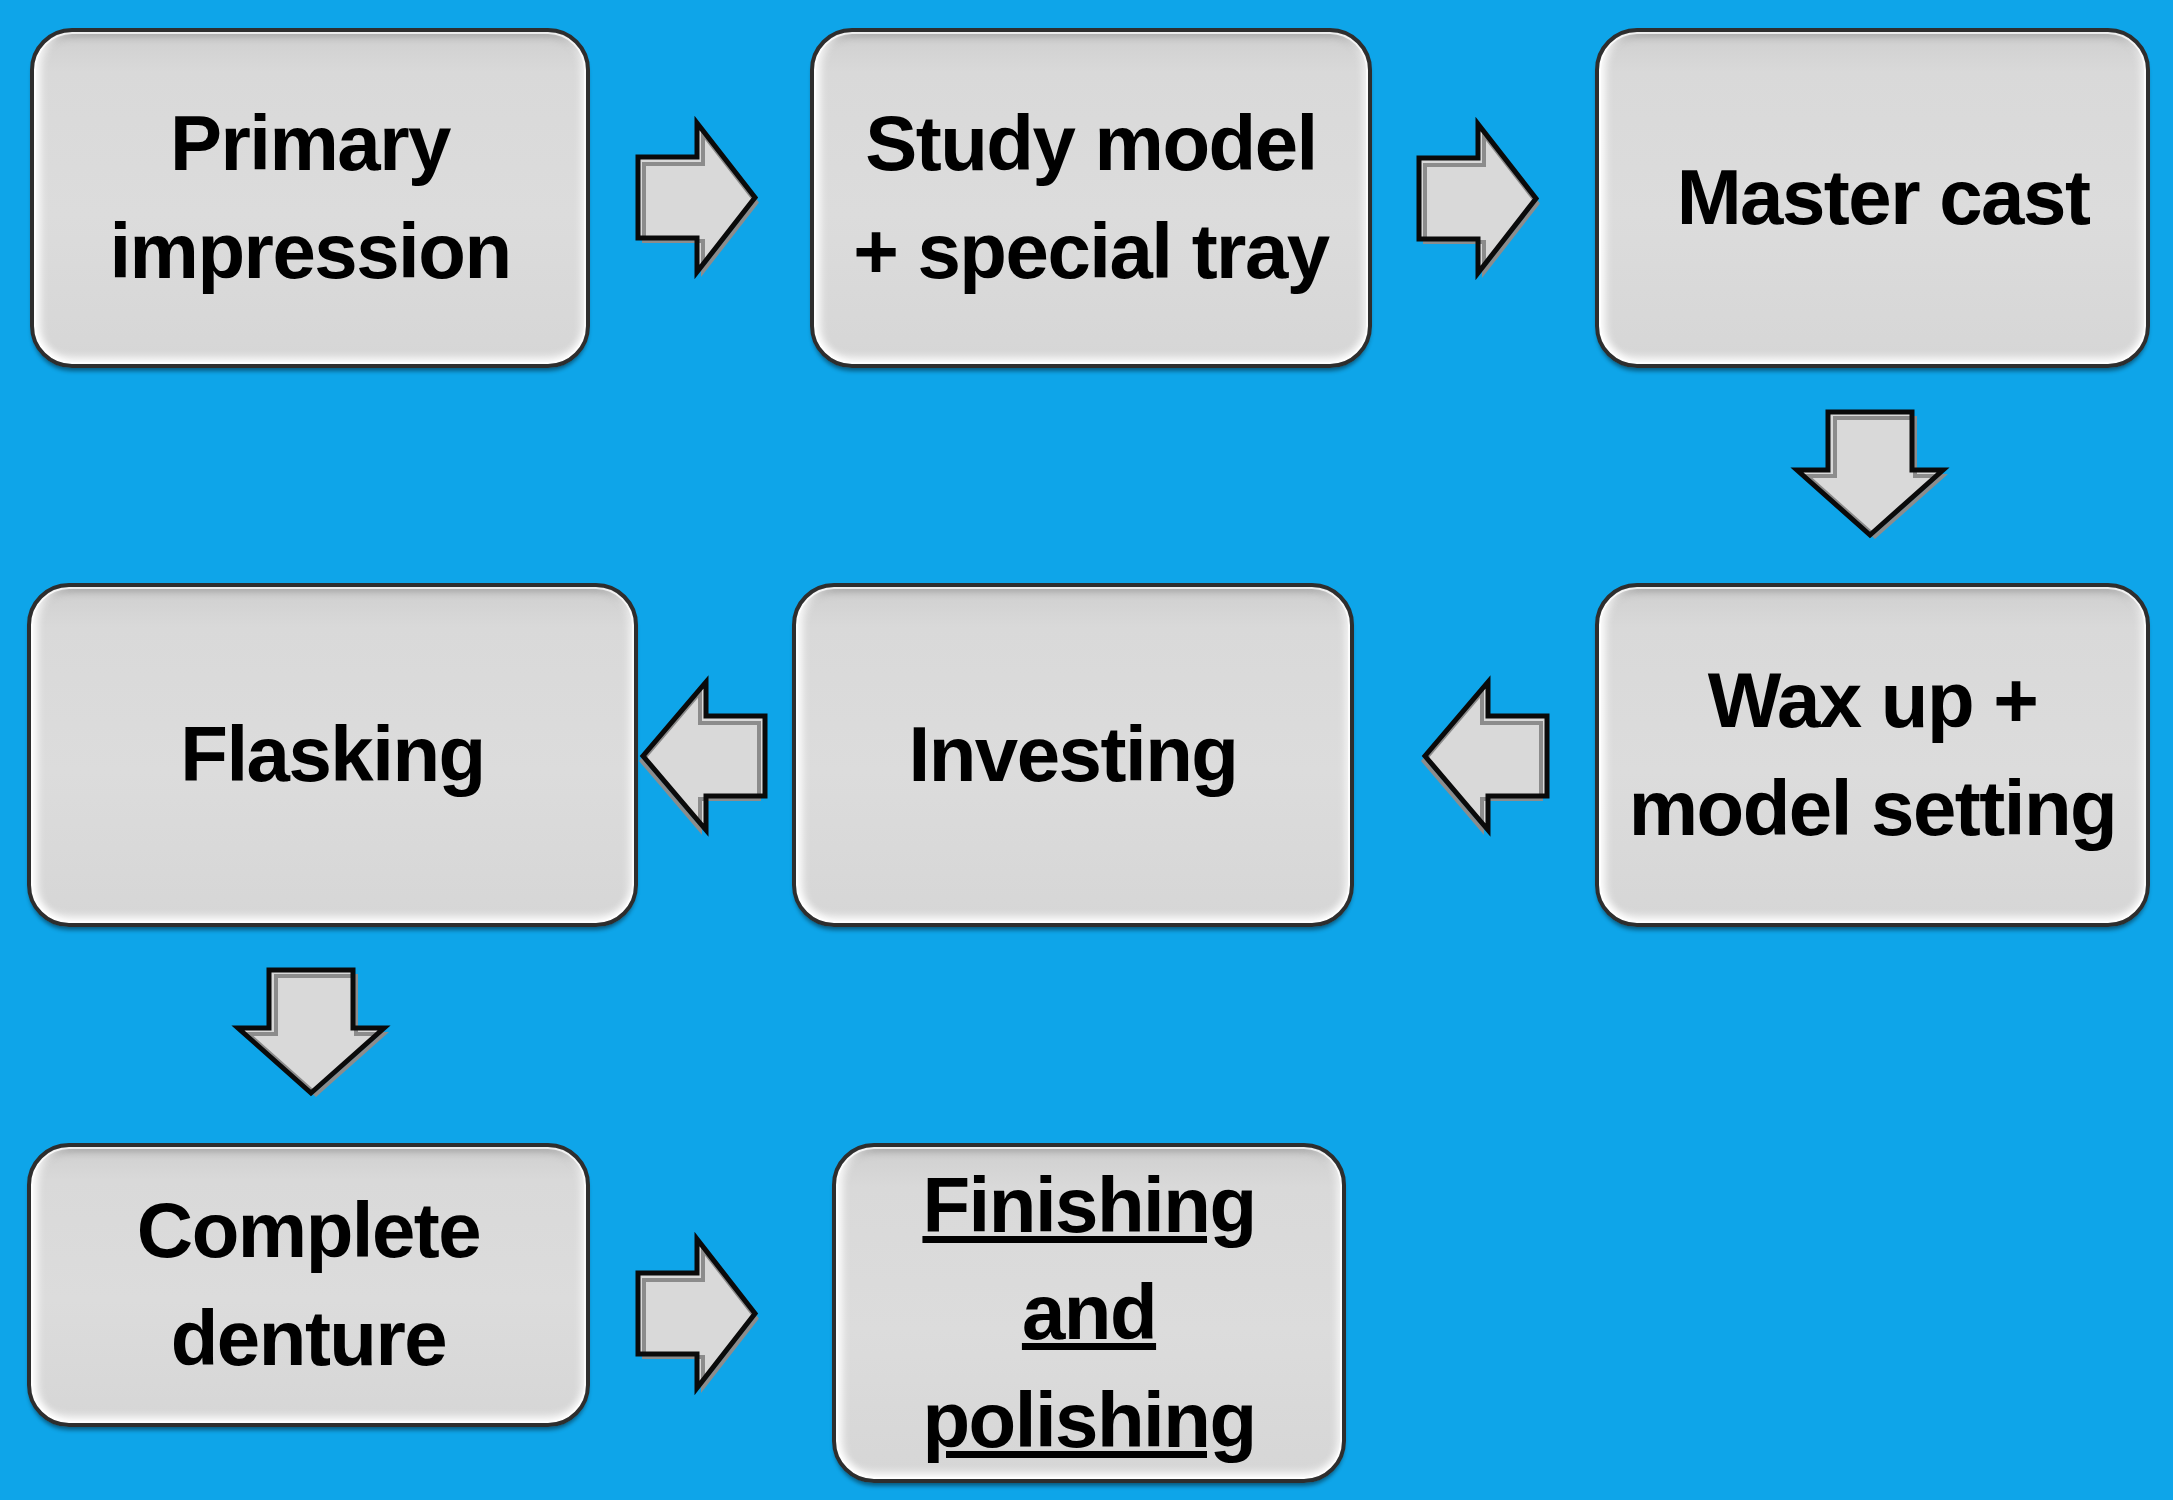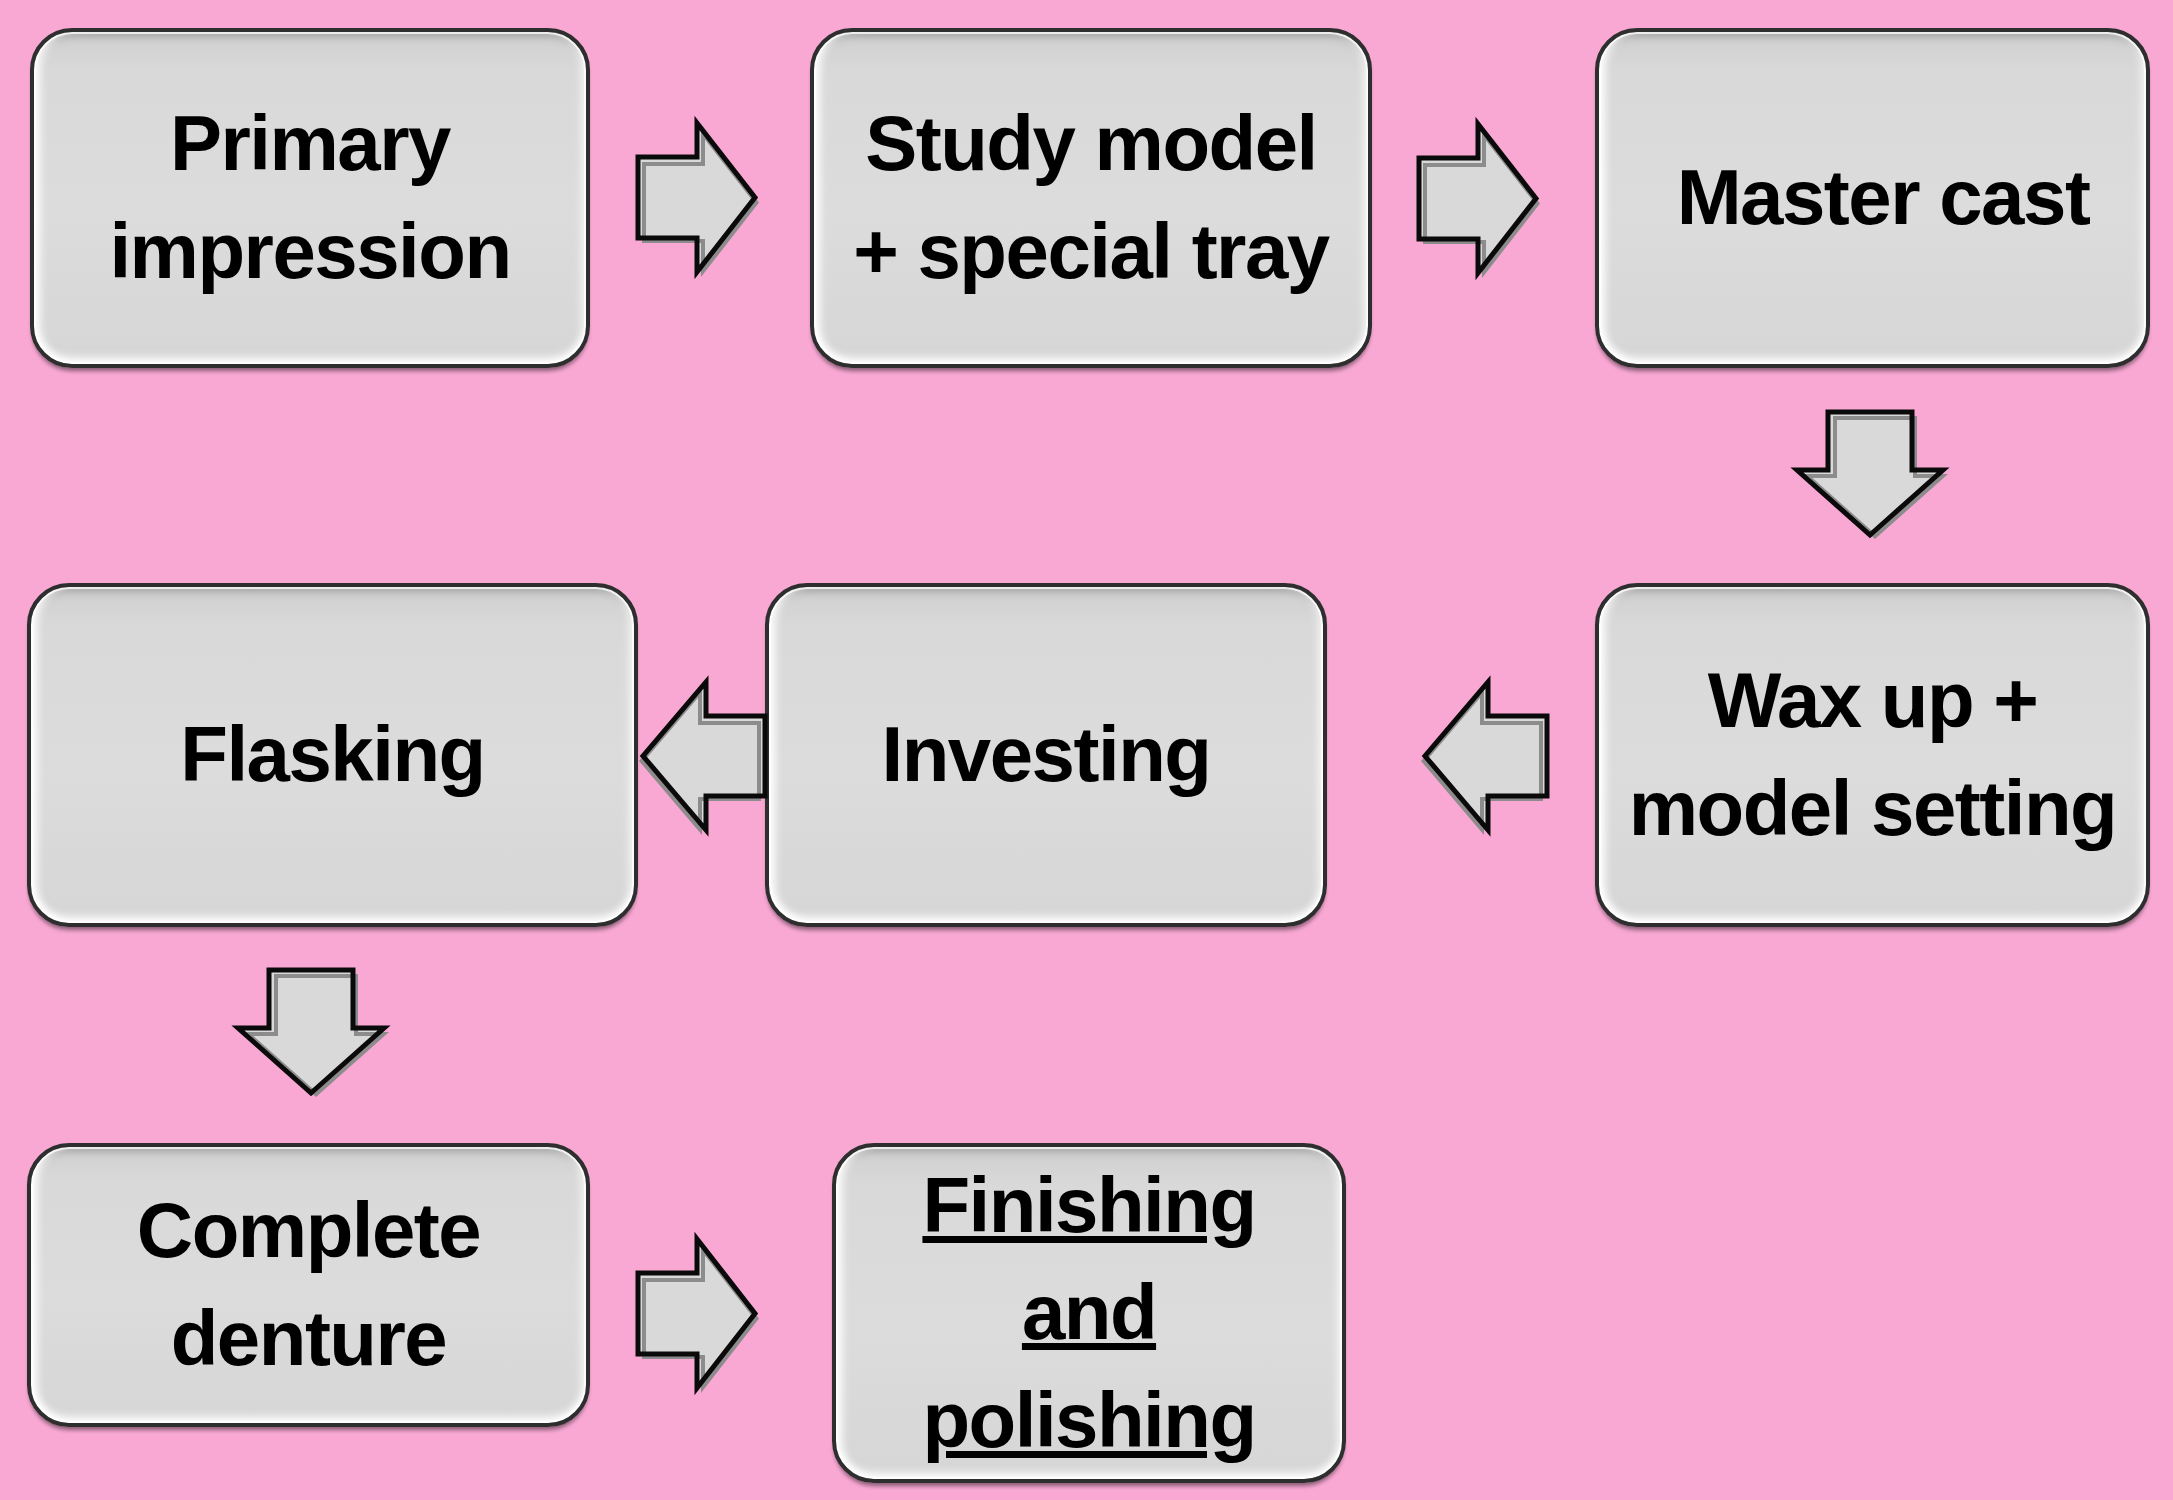--- a/index.html
+++ b/index.html
@@ -4,21 +4,21 @@
 <style>
   html, body { margin: 0; padding: 0; }
   body {
     width: 2173px; height: 1500px;
     background: #ffffff;
     font-family: "Liberation Sans", "DejaVu Sans", sans-serif;
   }
   .canvas {
     position: relative;
     width: 2173px; height: 1500px;
-    background: #f9a8d4;
+    background: #0ea5e9;
     overflow: hidden;
   }
   .node {
     position: absolute;
     box-sizing: border-box;
     border: 4px solid #2e2e2e;
     border-radius: 42px;
     background: linear-gradient(180deg, #cfcfcf 0%, #d9d9d9 12%, #dcdcdc 55%, #d6d6d6 100%);
     box-shadow:
       0 5px 4px -2px rgba(0,0,0,0.45),
@@ -46,21 +46,21 @@
   .n-primary   { left: 30px;   top: 28px;  width: 560px; height: 340px; }
   .a-1         { left: 638px;  top: 123px; width: 117px; height: 149px; }
   .n-study     { left: 810px;  top: 28px;  width: 562px; height: 340px; }
   .a-2         { left: 1419px; top: 124px; width: 117px; height: 149px; }
   .n-master    { left: 1595px; top: 28px;  width: 555px; height: 340px; padding-left: 39px; }
   
   .a-3         { left: 1797px; top: 412px; width: 146px; height: 123px; }
   
   .n-wax       { left: 1595px; top: 583px; width: 555px; height: 344px; }
   .a-4         { left: 1425px; top: 682px; width: 122px; height: 148px; }
-  .n-investing { left: 765px;  top: 583px; width: 562px; height: 344px; }
+  .n-investing { left: 792px;  top: 583px; width: 562px; height: 344px; }
   .a-5         { left: 643px;  top: 682px; width: 122px; height: 148px; }
   .n-flasking  { left: 27px;   top: 583px; width: 611px; height: 344px; }
   
   .a-6         { left: 238px;  top: 970px; width: 146px; height: 123px; }
   
   .n-complete  { left: 27px;   top: 1143px; width: 563px; height: 284px; }
   .a-7         { left: 638px;  top: 1239px; width: 117px; height: 149px; }
   .n-finishing { left: 832px;  top: 1143px; width: 514px; height: 340px; text-decoration: underline; }
 
   .defs-holder { position: absolute; width: 0; height: 0; overflow: hidden; }

